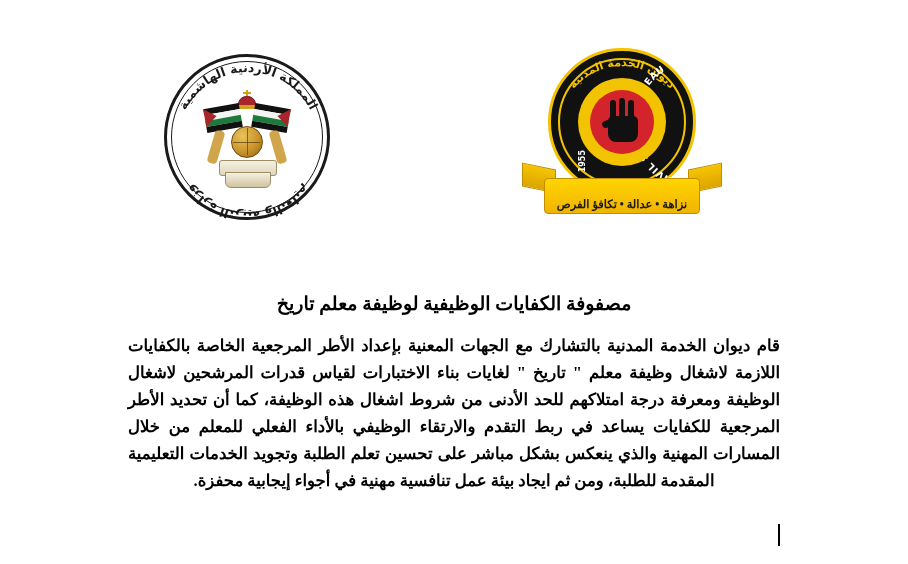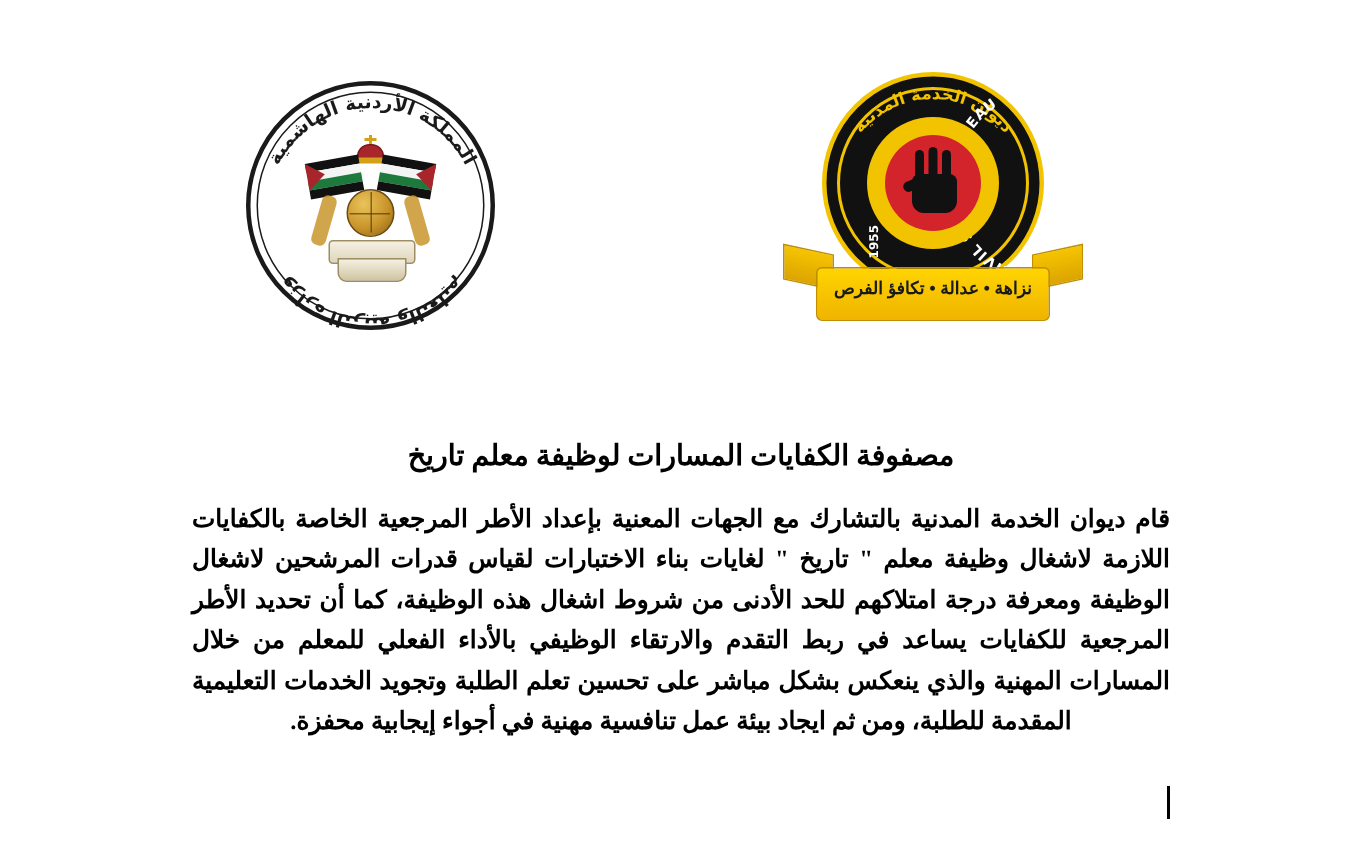--- a/index.html
+++ b/index.html
@@ -323,26 +323,26 @@
     height: 24px;
     background: linear-gradient(#f6c400, #dba400);
     border: 1.5px solid #c08f00;
     box-sizing: border-box;
   }
   .rb-tail.l { left: 0px; transform: skewY(12deg); }
   .rb-tail.r { right: 0px; transform: skewY(-12deg); }
   .rb-text {
     position: absolute;
     left: 22px;
-    top: 11px;
+    top: 22px;
     width: 156px;
     height: 36px;
     line-height: 36px;
     text-align: center;
-    font-family: Liberation Sans, sans-serif;
+    font-family: Liberation Serif, serif;
     font-size: 11.5px;
     font-weight: bold;
     color: #1a1a1a;
     direction: rtl;
     white-space: nowrap;
   }
 
   
   .doc-title {
     position: absolute;
@@ -464,19 +464,19 @@
       <div class="csb-ribbon">
         <div class="rb-tail l"></div>
         <div class="rb-tail r"></div>
         <div class="rb-main"></div>
         <div class="rb-text">نزاهة • عدالة • تكافؤ الفرص</div>
       </div>
     </div>
 
   </div>
 
-  <div class="doc-title">مصفوفة الكفايات المسارات لوظيفة معلم تاريخ</div>
+  <div class="doc-title">مصفوفة الكفايات الوظيفية لوظيفة معلم تاريخ</div>
 
   <div class="doc-paragraph">قام ديوان الخدمة المدنية بالتشارك مع الجهات المعنية بإعداد الأطر المرجعية الخاصة بالكفايات اللازمة لاشغال وظيفة معلم " تاريخ " لغايات بناء الاختبارات لقياس قدرات المرشحين لاشغال الوظيفة ومعرفة درجة امتلاكهم للحد الأدنى من شروط اشغال هذه الوظيفة، كما أن تحديد الأطر المرجعية للكفايات يساعد في ربط التقدم والارتقاء الوظيفي بالأداء الفعلي للمعلم من خلال المسارات المهنية والذي ينعكس بشكل مباشر على تحسين تعلم الطلبة وتجويد الخدمات التعليمية المقدمة للطلبة، ومن ثم ايجاد بيئة عمل تنافسية مهنية في أجواء إيجابية محفزة.</div>
 
   <div class="cursor-mark"></div>
 
 </div>
 
 </body></html>

